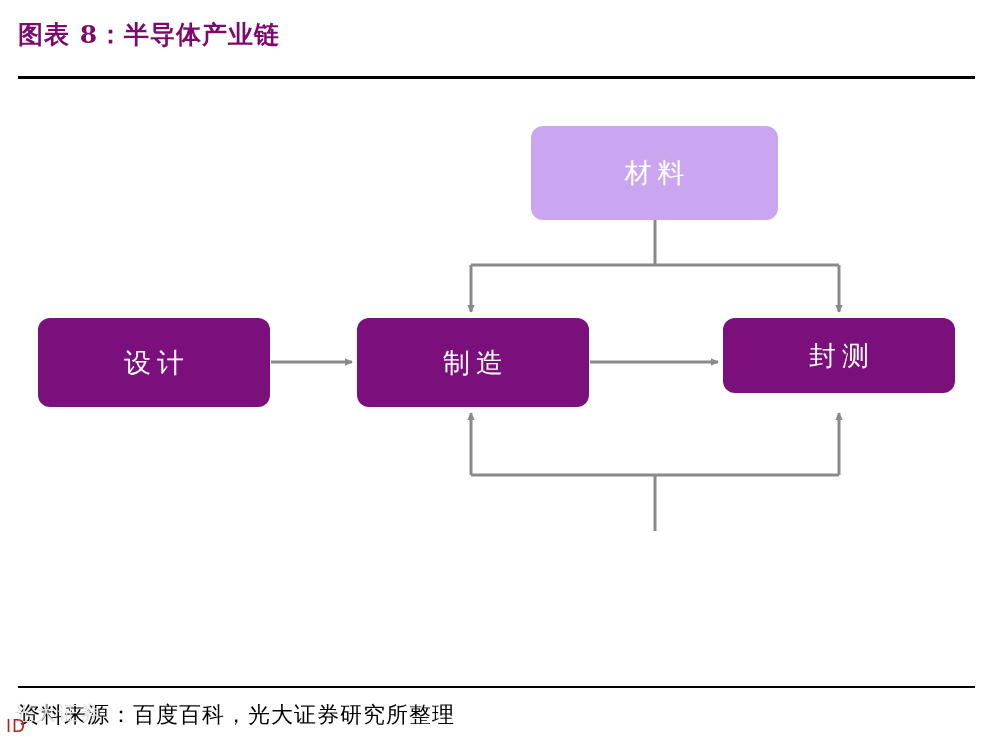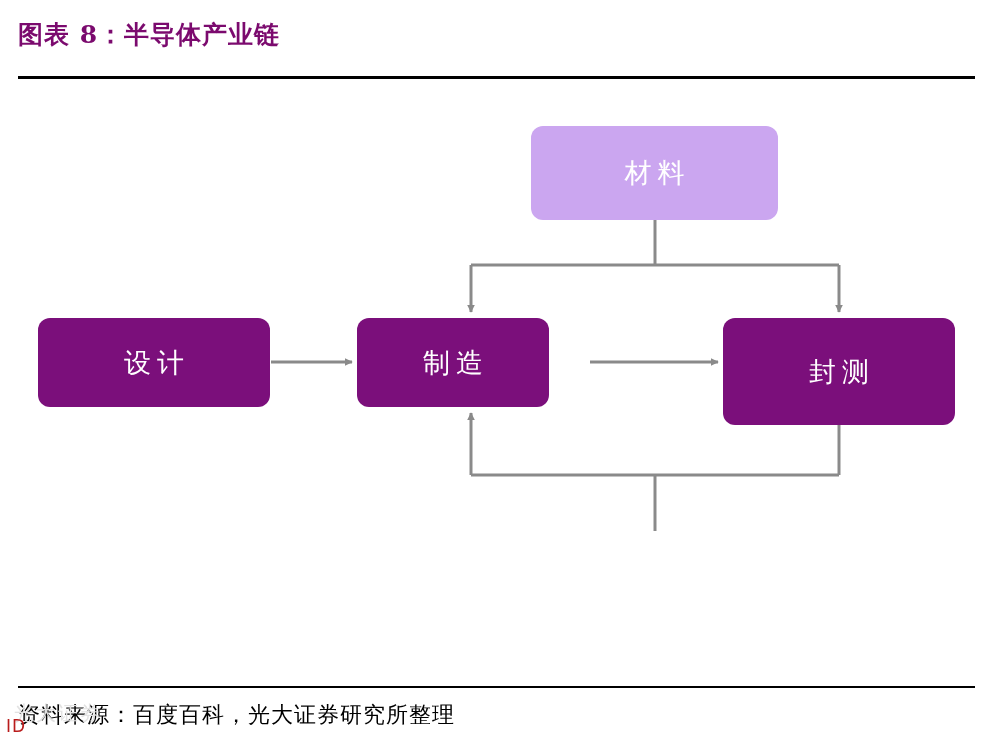--- a/index.html
+++ b/index.html
@@ -84,22 +84,22 @@
     background: #7b0f7b;
     color: #ffffff;
   }
   .node.light {
     background: #cba6f0;
     color: #ffffff;
   }
 
   .node-material { left: 531px; top: 36px;  width: 247px; height: 94px; }
   .node-design   { left: 38px;  top: 228px; width: 232px; height: 89px; }
-  .node-manufac  { left: 357px; top: 228px; width: 192px; height: 89px; }
-  .node-package  { left: 723px; top: 228px; width: 232px; height: 107px; }
+  .node-manufac  { left: 357px; top: 228px; width: 232px; height: 89px; }
+  .node-package  { left: 723px; top: 228px; width: 232px; height: 75px; }
   .node-equip    { left: 531px; top: 441px; width: 247px; height: 94px; }
 
   .svg-layer {
     position: absolute;
     left: 0;
     top: 0;
     width: 993px;
     height: 580px;
   }
 

